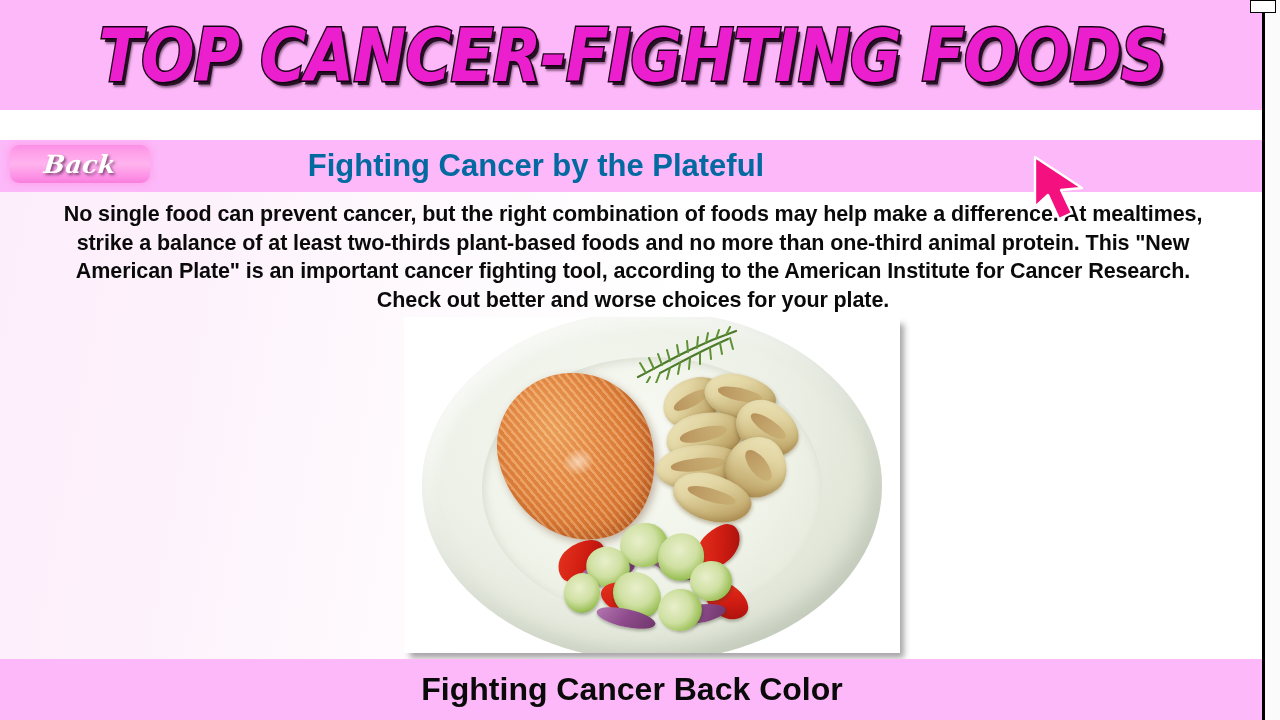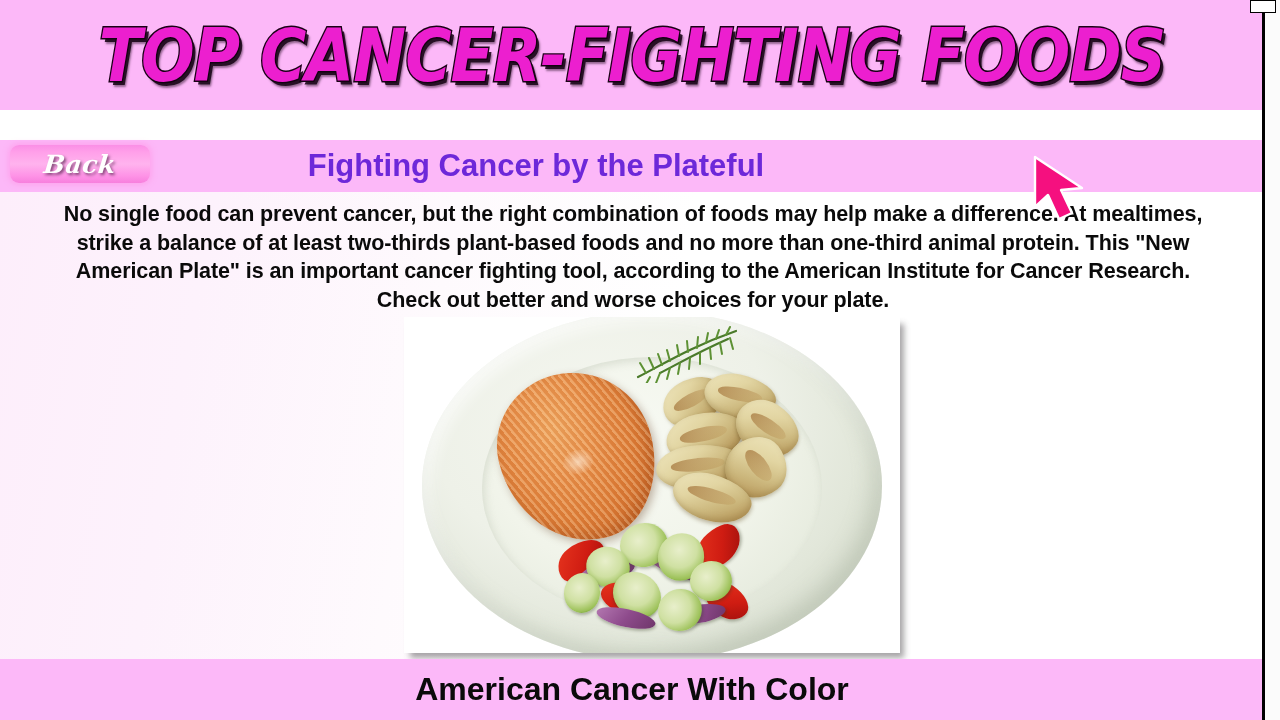--- a/index.html
+++ b/index.html
@@ -112,21 +112,21 @@
     left: 0;
     top: 140px;
     width: 1072px;
     height: 52px;
     display: flex;
     align-items: center;
     justify-content: center;
     font-family: "Liberation Sans", sans-serif;
     font-size: 31px;
     font-weight: bold;
-    color: #6d28d9;
+    color: #0369a1;
     letter-spacing: 0px;
   }
 
   
   .content-area {
     position: absolute;
     left: 0;
     top: 192px;
     width: 1264px;
     height: 467px;
@@ -474,21 +474,21 @@
       <div class="veg zuc v5"></div>
       <div class="veg onion o3"></div>
       <div class="veg onion o4"></div>
       <div class="veg zuc v6"></div>
       <div class="veg zuc v7"></div>
 
     </div>
   </div>
 
   <div class="bottom-band"></div>
-  <div class="bottom-heading">American Cancer With Color</div>
+  <div class="bottom-heading">Fighting Cancer Back Color</div>
 
   <svg class="cursor-arrow" viewBox="0 0 62 68">
     <path d="M3,2 L3,52 L16,40 L27,64 L40,58 L29,35 L50,33 Z" fill="#f5107f" stroke="#ffffff" stroke-width="2.4" stroke-linejoin="round"></path>
   </svg>
 
   <div class="right-gutter"></div>
   <div class="right-rule"></div>
   <div class="corner-box"></div>
 
 </div>

